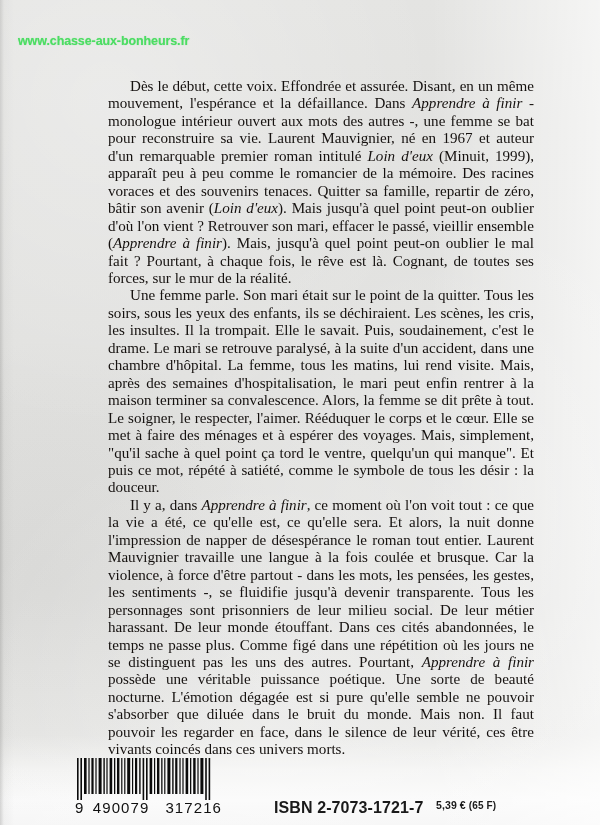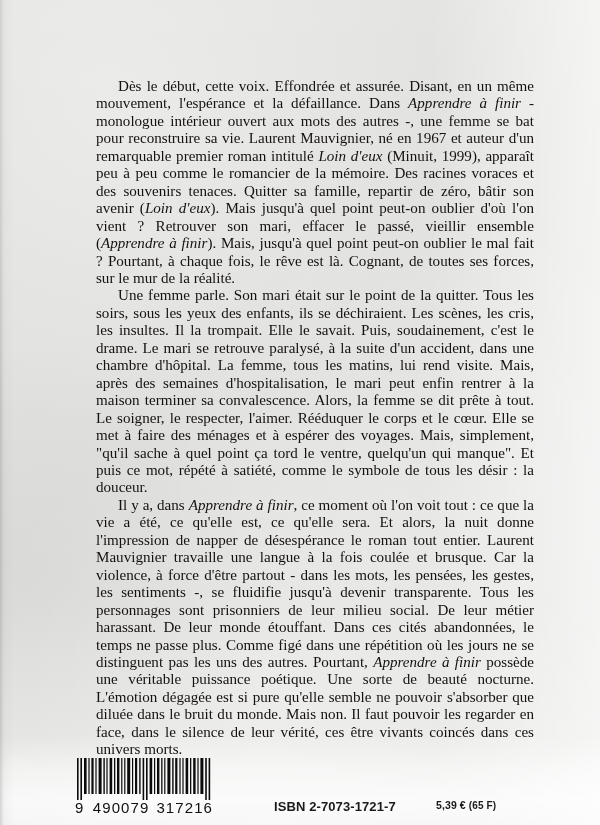--- a/index.html
+++ b/index.html
@@ -69,21 +69,21 @@
     width: 438px;
     color: #15110f;
     font-size: 15.1px;
     line-height: 17.45px;
     text-align: justify;
     text-justify: inter-word;
     -webkit-font-smoothing: antialiased;
   }
 
   #text-body p {
-    margin: 0 0 0 0;
+    margin: 0 0 0 12px;
     text-indent: 22px;
     hyphens: manual;
   }
 
   #text-body p + p { margin-top: 0; }
 
   #text-body em {
     font-style: italic;
   }
 
@@ -110,28 +110,28 @@
     font-size: 15px;
     font-weight: 400;
     color: #101010;
     letter-spacing: 0.4px;
     margin-top: -1px;
     display: flex;
     white-space: nowrap;
   }
   #barcode-digits .lead { margin-right: 9px; }
   #barcode-digits .grp { letter-spacing: 1.1px; }
-  #barcode-digits .grp2 { letter-spacing: 1.1px; margin-left: 7px; text-align: right; }
+  #barcode-digits .grp2 { letter-spacing: 1.1px; margin-left: 16px; text-align: right; }
 
   #isbn-line {
     position: absolute;
     left: 274px;
     top: 799px;
     font-family: "Liberation Sans", sans-serif;
-    font-size: 13px;
+    font-size: 16px;
     font-weight: 600;
     color: #1a1a1a;
     letter-spacing: 0.1px;
     white-space: nowrap;
   }
 
   #price-line {
     position: absolute;
     left: 436px;
     top: 799px;
@@ -144,20 +144,21 @@
   }
   #price-line .fr { font-size: 10px; }
 </style>
 </head>
 <body>
 
 <div id="page">
 
   <div id="grain"></div>
 
+  <div id="watermark">www.chasse-aux-bonheurs.fr</div>
 
   <div id="text-body">
     <p id="para-1"><span>Dès le début, cette voix. Effondrée et assurée. Disant, en un même mouvement, l'espérance et la défaillance. Dans </span><em>Apprendre à finir</em><span> - monologue intérieur ouvert aux mots des autres -, une femme se bat pour reconstruire sa vie. Laurent Mauvignier, né en 1967 et auteur d'un remarquable premier roman intitulé </span><em>Loin d'eux</em><span> (Minuit, 1999), apparaît peu à peu comme le romancier de la mémoire. Des racines voraces et des souvenirs tenaces. Quitter sa famille, repartir de zéro, bâtir son avenir (</span><em>Loin d'eux</em><span>). Mais jusqu'à quel point peut-on oublier d'où l'on vient ? Retrouver son mari, effacer le passé, vieillir ensemble (</span><em>Apprendre à finir</em><span>). Mais, jusqu'à quel point peut-on oublier le mal fait ? Pourtant, à chaque fois, le rêve est là. Cognant, de toutes ses forces, sur le mur de la réalité.</span></p>
     <p id="para-2"><span>Une femme parle. Son mari était sur le point de la quitter. Tous les soirs, sous les yeux des enfants, ils se déchiraient. Les scènes, les cris, les insultes. Il la trompait. Elle le savait. Puis, soudainement, c'est le drame. Le mari se retrouve paralysé, à la suite d'un accident, dans une chambre d'hôpital. La femme, tous les matins, lui rend visite. Mais, après des semaines d'hospitalisation, le mari peut enfin rentrer à la maison terminer sa convalescence. Alors, la femme se dit prête à tout. Le soigner, le respecter, l'aimer. Rééduquer le corps et le cœur. Elle se met à faire des ménages et à espérer des voyages. Mais, simplement, "qu'il sache à quel point ça tord le ventre, quelqu'un qui manque". Et puis ce mot, répété à satiété, comme le symbole de tous les désir : la douceur.</span></p>
     <p id="para-3"><span>Il y a, dans </span><em>Apprendre à finir</em><span>, ce moment où l'on voit tout : ce que la vie a été, ce qu'elle est, ce qu'elle sera. Et alors, la nuit donne l'impression de napper de désespérance le roman tout entier. Laurent Mauvignier travaille une langue à la fois coulée et brusque. Car la violence, à force d'être partout - dans les mots, les pensées, les gestes, les sentiments -, se fluidifie jusqu'à devenir transparente. Tous les personnages sont prisonniers de leur milieu social. De leur métier harassant. De leur monde étouffant. Dans ces cités abandonnées, le temps ne passe plus. Comme figé dans une répétition où les jours ne se distinguent pas les uns des autres. Pourtant, </span><em>Apprendre à finir</em><span> possède une véritable puissance poétique. Une sorte de beauté nocturne. L'émotion dégagée est si pure qu'elle semble ne pouvoir s'absorber que diluée dans le bruit du monde. Mais non. Il faut pouvoir les regarder en face, dans le silence de leur vérité, ces être vivants coincés dans ces univers morts.</span></p>
   </div>
 
   <div id="barcode-block">
     <svg id="barcode-bars" viewBox="0 0 138 42" preserveAspectRatio="none">
       <rect x="0" y="0" width="138" height="42" fill="none"></rect>

